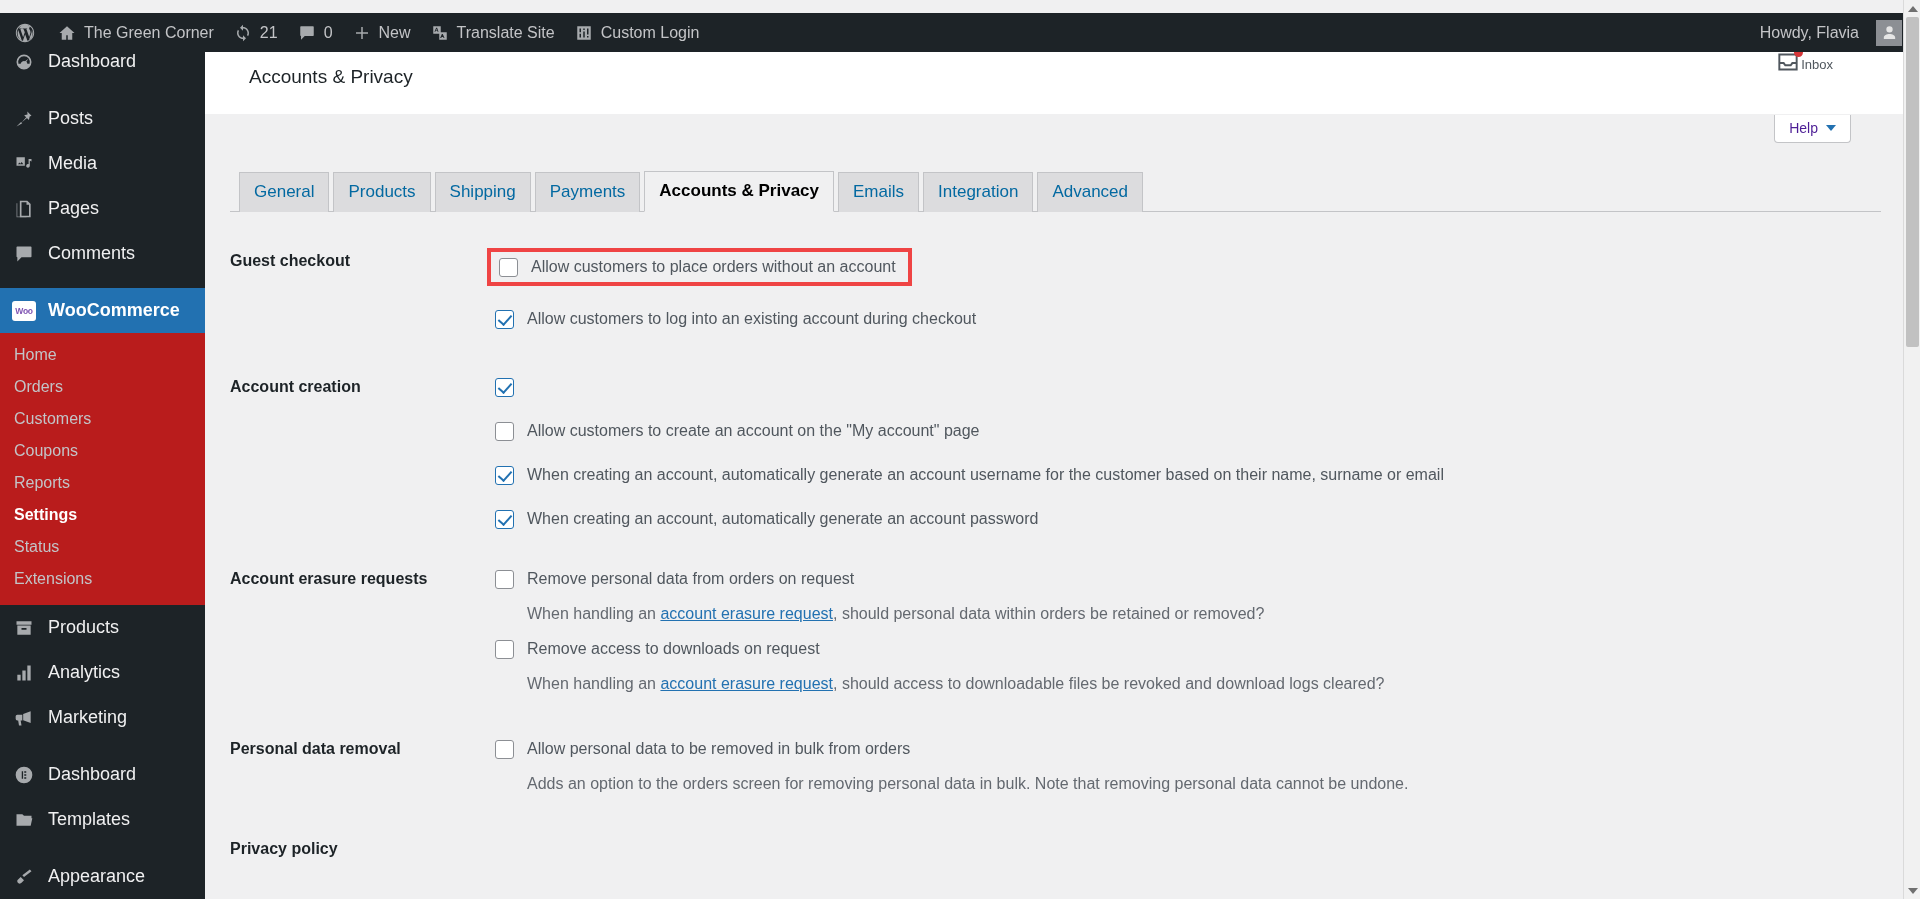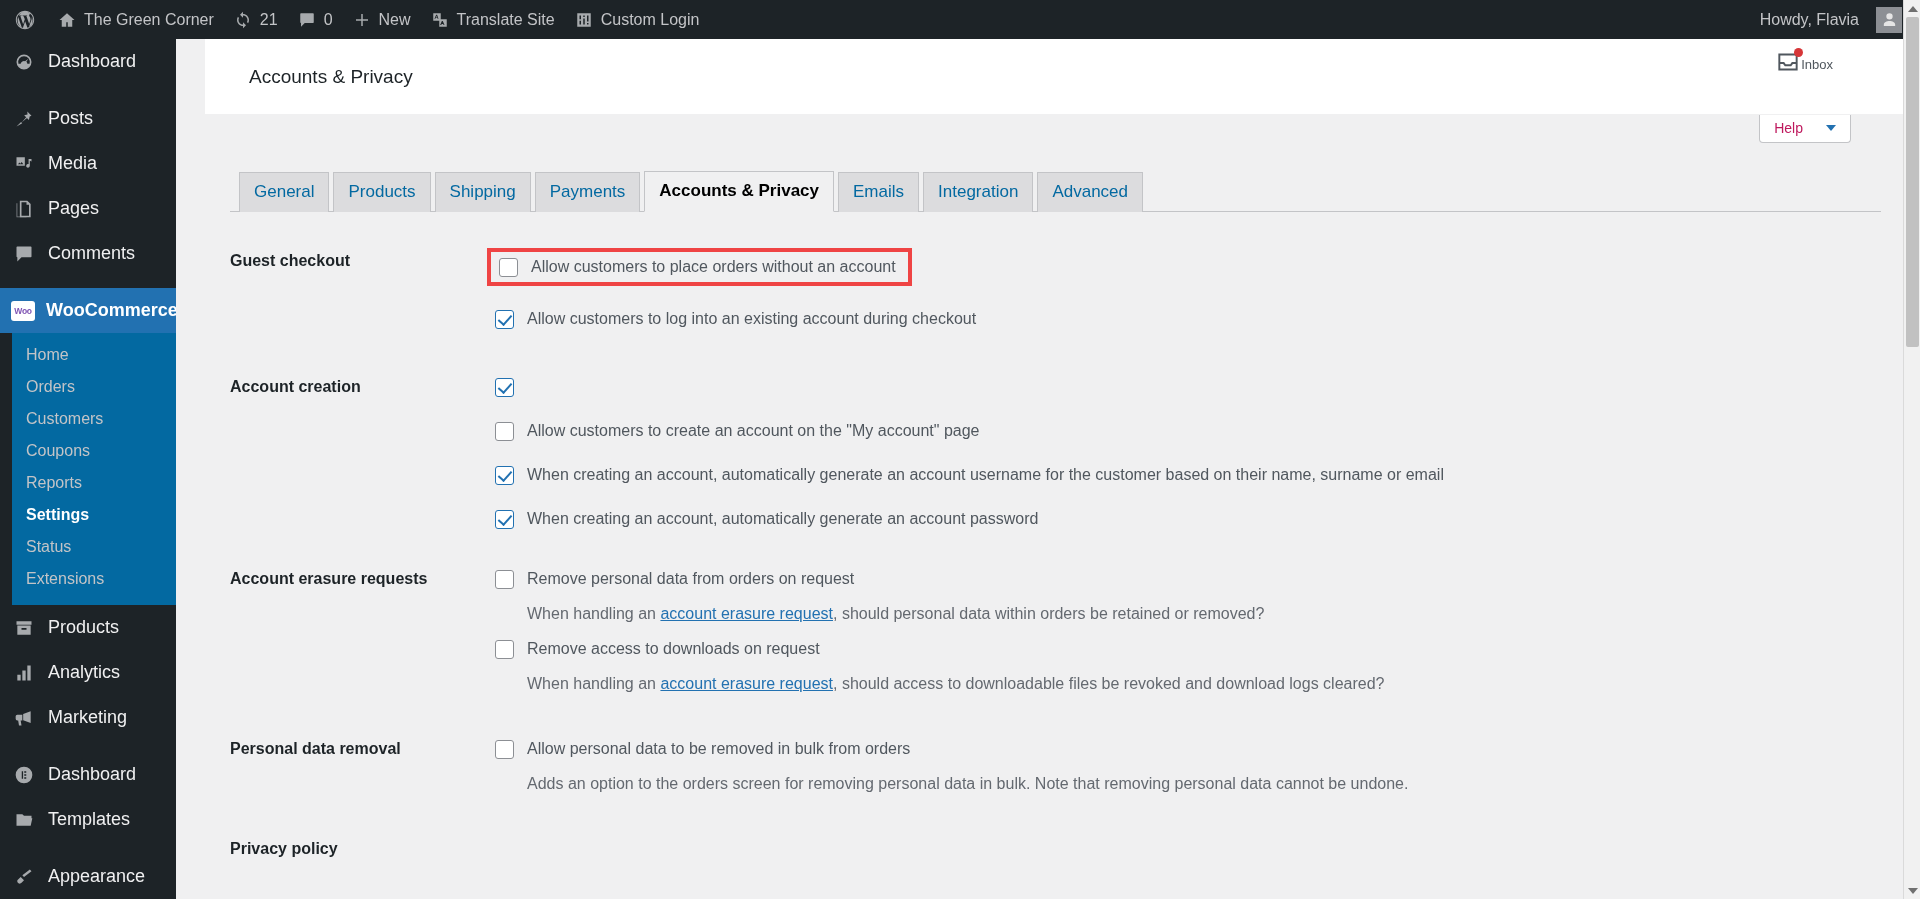--- a/index.html
+++ b/index.html
@@ -5,21 +5,21 @@
   * { box-sizing: border-box; margin: 0; padding: 0; }
   html, body {
     width: 1920px; height: 899px;
     overflow: hidden;
     font-family: "Liberation Sans", sans-serif;
     background: #f0f0f1;
   }
 
   
   #adminbar {
-    position: absolute; top: 0; left: 0;
+    position: absolute; top: 13px; left: 0;
     width: 1920px; height: 39px;
     background: #1d2327;
     display: flex; align-items: center;
     color: #c3c4c7; font-size: 16px;
     z-index: 50;
   }
   .ab-item {
     display: flex; align-items: center; gap: 8px;
     height: 39px; padding: 0 10px;
     color: #c3c4c7; cursor: pointer; white-space: nowrap;
@@ -31,21 +31,21 @@
   .ab-avatar {
     width: 26px; height: 26px; background: #8c8f94;
     display: inline-flex; align-items: center; justify-content: center;
     margin-left: 9px;
   }
   .ab-avatar svg { fill: #e5e5e5; }
 
   
   #sidebar {
     position: absolute; top: 39px; left: 0;
-    width: 176px; height: 860px;
+    width: 205px; height: 860px;
     background: #1d2327;
     overflow: hidden;
     z-index: 40;
   }
   .menu-item {
     position: relative;
     display: flex; align-items: center; gap: 11px;
     height: 45px; padding-left: 11px;
     color: #f0f0f1; font-size: 18px; cursor: pointer;
   }
@@ -55,21 +55,21 @@
   .menu-item .mi-ico svg { fill: #a7aaad; display: block; }
   .menu-item.current {
     background: #2271b1; color: #fff; font-weight: 600;
   }
   .menu-item.current::after {
     content: ""; position: absolute; right: -8px; top: 50%;
     margin-top: -8px; border: 8px solid transparent;
     border-right-color: #f0f0f1;
   }
   .menu-sep { height: 12px; }
-  .submenu { background: #0369a1; padding: 6px 0 10px 0; margin-left: 12px; }
+  .submenu { background: #b91c1c; padding: 6px 0 10px 0; }
   .submenu-item {
     display: block; padding: 7px 0 7px 14px;
     font-size: 16px; color: #c3c4c7; cursor: pointer;
   }
   .submenu-item.current { color: #fff; font-weight: 700; }
   .woo-badge {
     width: 24px; height: 20px; background: #fff; border-radius: 3px;
     display: inline-flex; align-items: center; justify-content: center;
     font-size: 8.5px; font-weight: 700; color: #7f54b3; letter-spacing: -.3px;
   }
@@ -101,22 +101,22 @@
   .inbox-dot {
     position: absolute; right: -2px; top: -1px;
     width: 9px; height: 9px; border-radius: 50%; background: #d63638;
   }
   .inbox-label { font-size: 13px; margin-top: 4px; color: #50575e; }
   .help-tab {
     position: absolute; right: 55px; top: 76px;
     background: #fff; border: 1px solid #c3c4c7; border-top: none;
     border-radius: 0 0 4px 4px;
     padding: 5px 14px 6px 14px;
-    font-size: 14px; color: #be185d; cursor: pointer;
-    display: flex; align-items: center; gap: 23px;
+    font-size: 14px; color: #4c1d95; cursor: pointer;
+    display: flex; align-items: center; gap: 8px;
   }
   .caret-down {
     width: 0; height: 0; border-left: 5px solid transparent;
     border-right: 5px solid transparent; border-top: 6px solid #2271b1;
   }
 
   
   #tabs {
     margin: 55px 0 0 25px;
     display: flex; align-items: flex-end;

